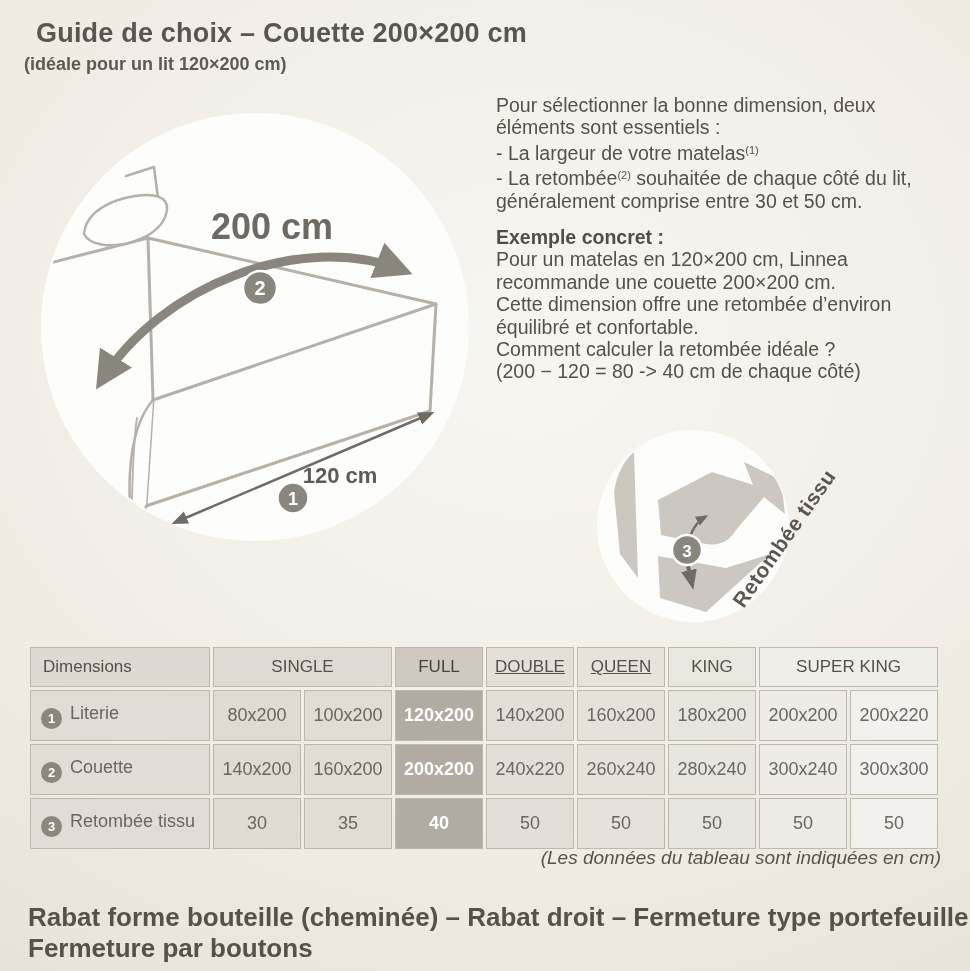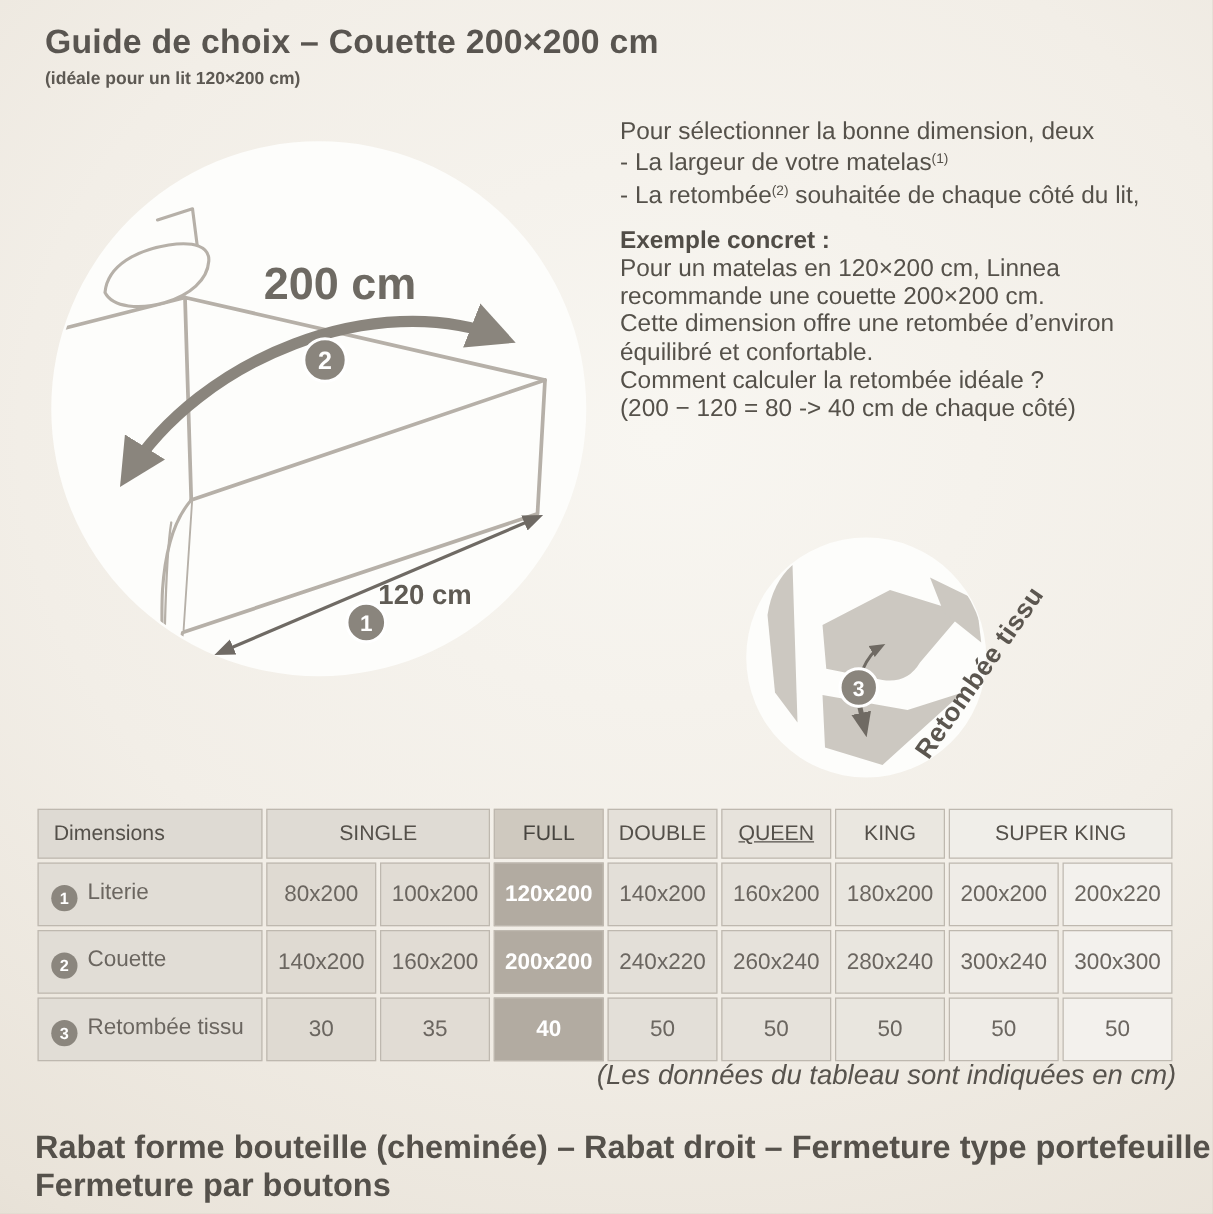--- a/index.html
+++ b/index.html
@@ -6,21 +6,21 @@
   #page{
     position:relative;width:970px;height:971px;overflow:hidden;
     font-family:"Liberation Sans", sans-serif;
     background:radial-gradient(120% 105% at 52% 36%, #f8f6f1 0%, #f2eee7 42%, #e9e3d9 72%, #d8d1c5 100%);
     color:#56524b;
     padding-left:44px;
   }
   .abs{position:absolute;}
   
   .title{left:36px;top:18px;font-size:27px;font-weight:bold;color:#595550;letter-spacing:.2px;}
-  .subtitle{left:36px;top:54px;font-size:14px;font-weight:bold;color:#5d5953;}
+  .subtitle{left:24px;top:54px;font-size:18px;font-weight:bold;color:#5d5953;}
   
   .rcol{left:496px;top:94px;width:460px;font-size:19.5px;line-height:22.4px;color:#55514a;}
   .rcol .line{white-space:nowrap;}
   .rcol sup{font-size:11px;vertical-align:6px;}
   .ex-head{font-weight:bold;margin-top:14px;color:#514d47;}
   
   #bigsvg{left:40px;top:112px;}
   #smallsvg{left:594px;top:426px;}
   .rot-label{
     left:728px;top:598px;width:220px;
@@ -33,34 +33,34 @@
     border-collapse:separate;border-spacing:3px;table-layout:fixed;
   }
   table.dim th, table.dim td{
     border:1px solid #beb8af;height:49px;padding:0;
     font-size:18px;font-weight:normal;color:#6b6660;text-align:center;
     overflow:hidden;white-space:nowrap;
   }
   table.dim tr.hrow th{height:38px;font-size:17px;color:#54504a;}
   .hdim{background:#dedad3;text-align:left !important;padding-left:12px !important;}
   .hsingle{background:#dfdbd4;} .hfull{background:#cfc9bf;color:#47443f !important;}
-  .hdouble{background:#e4e0d9;} .hqueen{background:#e7e3dc;text-decoration:underline;}
+  .hdouble{background:#e4e0d9;text-decoration:underline;} .hqueen{background:#e7e3dc;text-decoration:underline;}
   .hking{background:#eae7e0;} .hsuper{background:#f0eee9;}
   .lab{background:#e1ddd6;text-align:left !important;padding-left:10px !important;color:#4f4b45;font-size:18px;margin-left:48px;}
   .c0{background:#dfdad2;} .c1{background:#e1dcd4;margin-left:36px;}
   .c3{background:#e3dfd8;} .c4{background:#e6e2db;}
   .c5{background:#e9e6df;} .c6{background:#efece7;} .c7{background:#f3f1ed;}
   .hl{background:#b2aba1 !important;color:#ffffff !important;font-weight:bold !important;}
   .badge{
     display:inline-flex;align-items:center;justify-content:center;
     width:21px;height:21px;border-radius:50%;background:#8b867e;color:#fff;
     font-size:13px;font-weight:bold;margin-right:8px;vertical-align:-4px;
   }
   
-  .note{left:400px;top:847px;width:541px;text-align:right;font-style:italic;font-size:22px;color:#57534d;}
+  .note{left:400px;top:847px;width:541px;text-align:right;font-style:italic;font-size:19px;color:#57534d;}
   .closures-title{left:28px;top:875px;font-size:20px;color:#55514b;text-decoration:underline;text-underline-offset:4px;}
   .closures-list{left:28px;top:902px;font-size:26px;color:#55514b;font-weight:bold;}
 </style>
 </head>
 <body>
 
 <div id="page">
 
   <div class="abs title">Guide de choix – Couette 200×200 cm</div>
   <div class="abs subtitle">(idéale pour un lit 120×200 cm)</div>
@@ -94,22 +94,24 @@
     <text x="232" y="127" font-size="36" font-weight="bold" fill="#6e6a63" text-anchor="middle">200 cm</text>
     <circle cx="220" cy="176" r="17" fill="#8a857d" stroke="#ffffff" stroke-width="2.5"></circle>
     <text x="220" y="183" font-size="20" font-weight="bold" fill="#ffffff" text-anchor="middle">2</text>
     <text x="300" y="371" font-size="22" font-weight="bold" fill="#5f5b54" text-anchor="middle">120 cm</text>
     <circle cx="253" cy="386" r="15.5" fill="#8a857d" stroke="#ffffff" stroke-width="2.5"></circle>
     <text x="253" y="392.5" font-size="18" font-weight="bold" fill="#ffffff" text-anchor="middle">1</text>
   </svg>
 
   <div class="abs rcol">
     <div class="line">Pour sélectionner la bonne dimension, deux</div>
+    <div class="line">éléments sont essentiels :</div>
     <div class="line"><span>- La largeur de votre matelas</span><sup>(1)</sup></div>
     <div class="line"><span>- La retombée</span><sup>(2)</sup><span> souhaitée de chaque côté du lit,</span></div>
+    <div class="line">généralement comprise entre 30 et 50 cm.</div>
     <div class="line ex-head">Exemple concret :</div>
     <div class="line">Pour un matelas en 120×200 cm, Linnea</div>
     <div class="line">recommande une couette 200×200 cm.</div>
     <div class="line">Cette dimension offre une retombée d’environ</div>
     <div class="line">équilibré et confortable.</div>
     <div class="line">Comment calculer la retombée idéale ?</div>
     <div class="line">(200 − 120 = 80  -&gt; 40 cm de chaque côté)</div>
   </div>
 
   <svg id="smallsvg" class="abs" width="200" height="200" viewBox="0 0 200 200">

